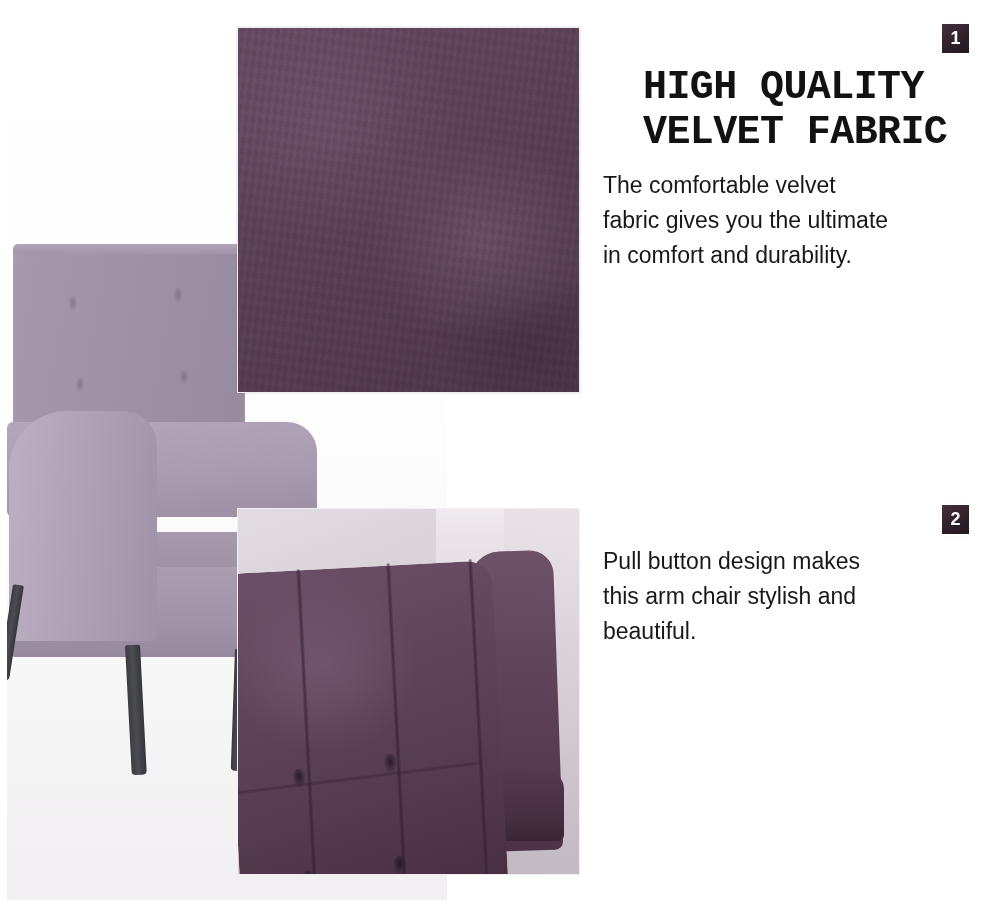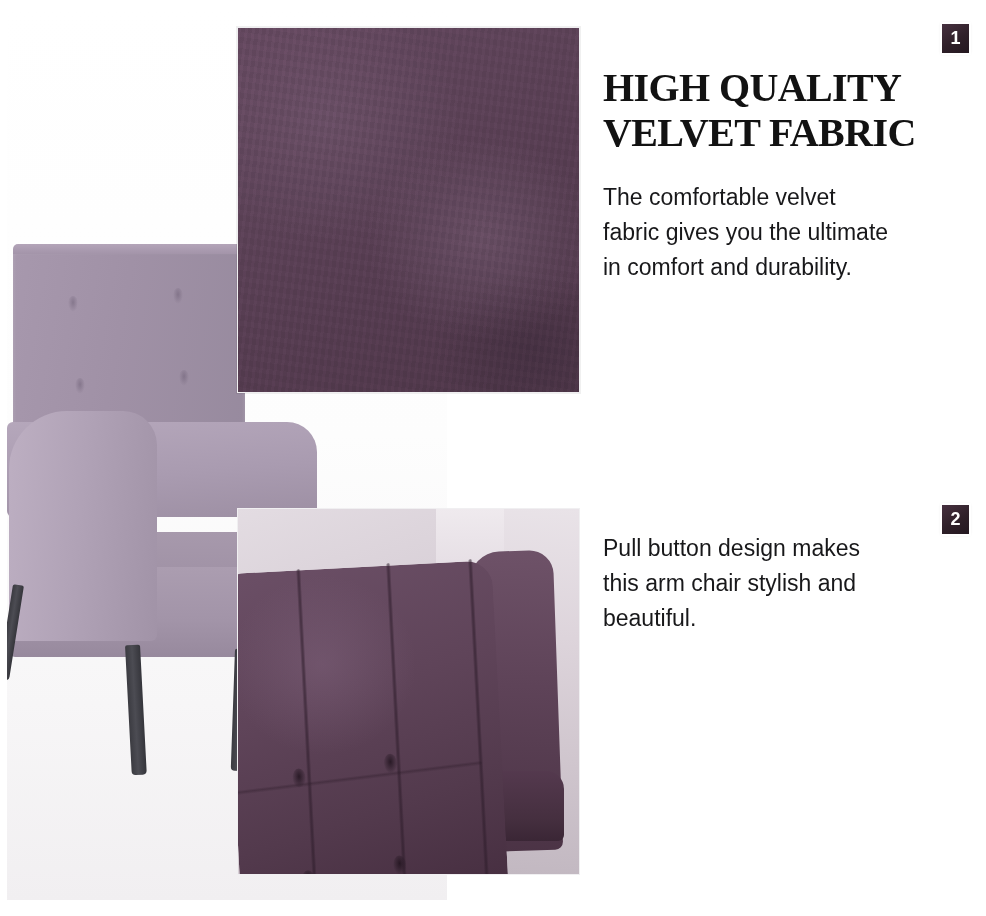--- a/index.html
+++ b/index.html
@@ -202,35 +202,36 @@
     font-family: "Liberation Sans", sans-serif;
   }
 
   .feature-title {
     margin-top: 42px;
     font-size: 40px;
     font-weight: 700;
     line-height: 1.12;
     letter-spacing: -0.6px;
     color: #121212;
-    font-family: Liberation Serif, serif;
+    font-family: Liberation Mono, monospace;
     text-transform: uppercase;
     white-space: pre-line;
+    margin-left: 40px;
   }
   .feature-2 .feature-title { margin-top: 46px; letter-spacing: -0.9px; }
 
   .feature-body {
-    margin-top: 24px;
+    margin-top: 12px;
     font-size: 23px;
     line-height: 1.52;
     color: #18181a;
     font-family: "Liberation Sans", sans-serif;
     white-space: pre-line;
   }
-  .feature-2 .feature-body { margin-top: 26px; }
+  .feature-2 .feature-body { margin-top: 39px; }
 </style>
 </head>
 <body>
 
 <div class="canvas">
 
   <div class="chair-panel">
     <div class="chair-photo">
       <div class="chair-back">
         <div class="tuft" style="left:55px;  top:46px;"></div>

